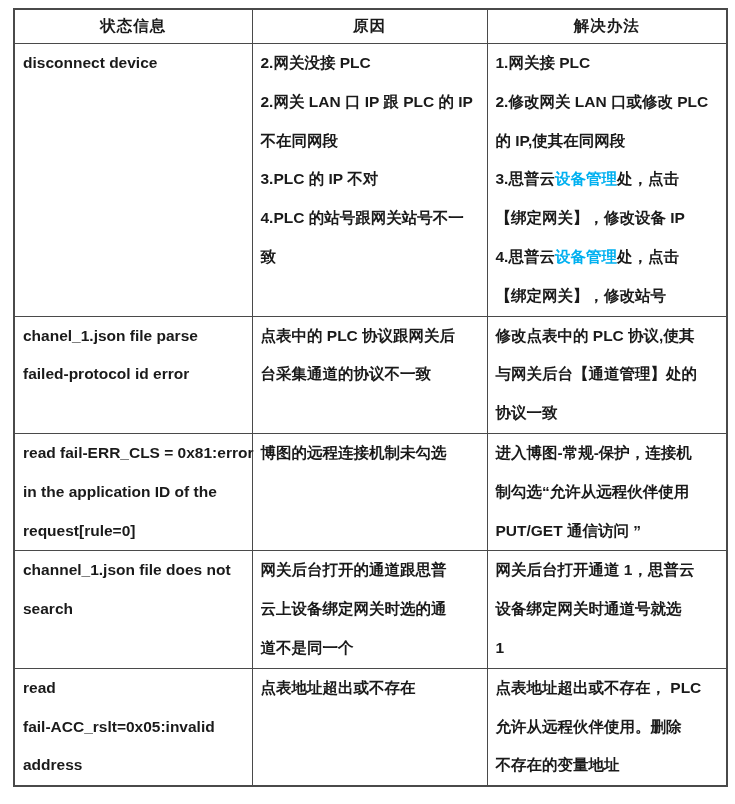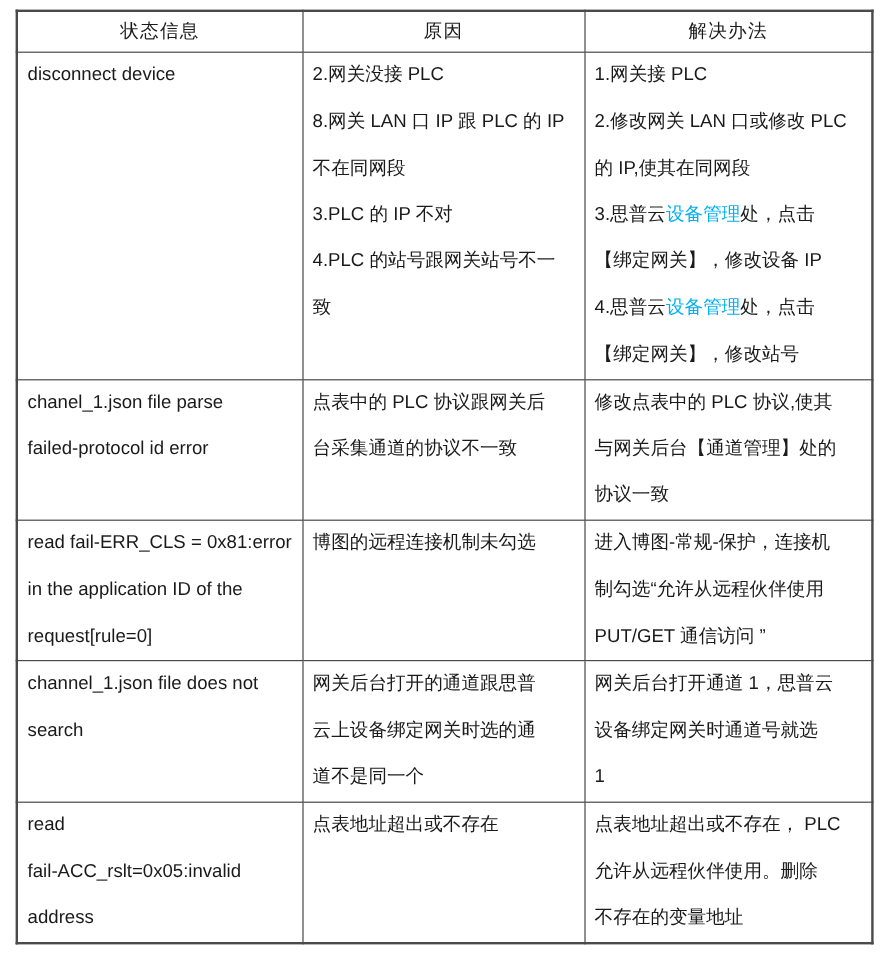--- a/index.html
+++ b/index.html
@@ -27,21 +27,21 @@
     table-layout:fixed;
     width:713px;
     border:2px solid var(--border);
   }
   col.c1{width:238px;}
   col.c2{width:235px;}
   col.c3{width:240px;}
   th,td{
     border:1px solid var(--border);
     vertical-align:top;
-    font-weight:400;
+    font-weight:700;
   }
   th{
     height:33px;
     text-align:center;
     vertical-align:middle;
     font-size:15.5px;
     padding:0;
     letter-spacing:1px;
   }
   td{
@@ -76,21 +76,21 @@
         <th>解决办法</th>
       </tr>
     </thead>
     <tbody>
         <tr>
           <td>
             <div class="line"><span class="seg">disconnect device</span></div>
           </td>
           <td>
             <div class="line"><span class="seg">2.网关没接 PLC</span></div>
-            <div class="line"><span class="seg">8.网关 LAN 口 IP 跟 PLC 的 IP</span></div>
+            <div class="line"><span class="seg">2.网关 LAN 口 IP 跟 PLC 的 IP</span></div>
             <div class="line"><span class="seg">不在同网段</span></div>
             <div class="line"><span class="seg">3.PLC 的 IP 不对</span></div>
             <div class="line"><span class="seg">4.PLC 的站号跟网关站号不一</span></div>
             <div class="line"><span class="seg">致</span></div>
           </td>
           <td>
             <div class="line"><span class="seg">1.网关接 PLC</span></div>
             <div class="line"><span class="seg">2.修改网关 LAN 口或修改 PLC</span></div>
             <div class="line"><span class="seg">的 IP,使其在同网段</span></div>
             <div class="line"><span class="seg">3.思普云</span><span class="seg link">设备管理</span><span class="seg">处，点击</span></div>

